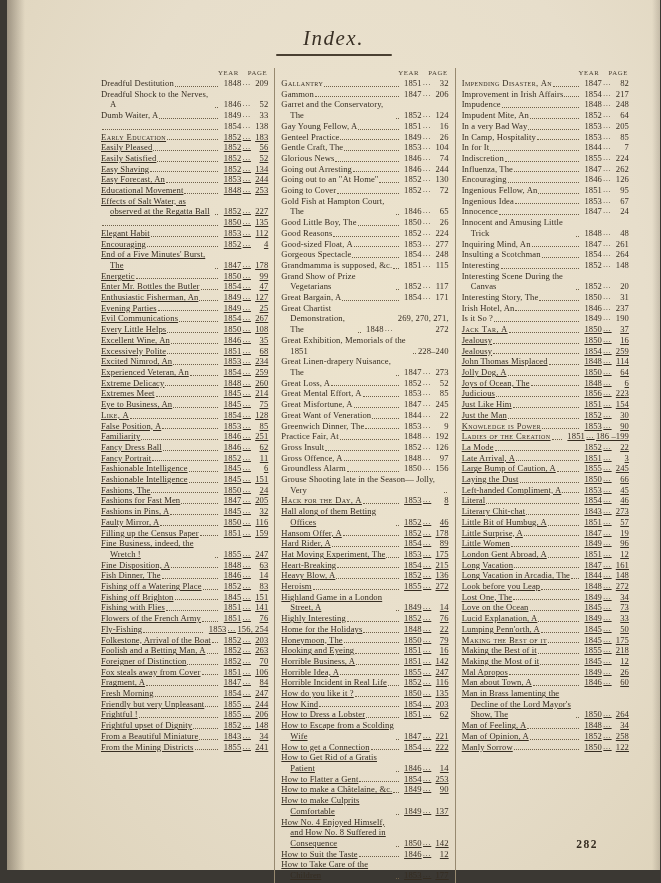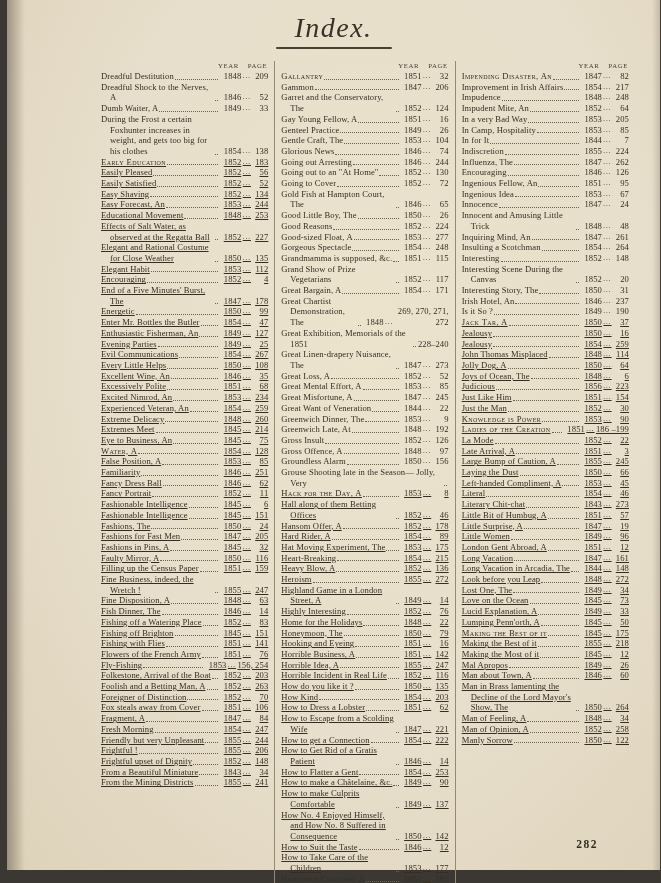--- a/index.html
+++ b/index.html
@@ -19,22 +19,22 @@
     content: ""; position: absolute; left: 0; top: 0; bottom: 0; width: 18px;
     background: linear-gradient(90deg, rgba(56,46,36,.40), rgba(56,46,36,0));
     pointer-events: none; z-index: 5;
   }
   .paper::after {
     content: ""; position: absolute; right: 0; top: 0; bottom: 0; width: 8px;
     background: linear-gradient(270deg, rgba(56,46,36,.18), rgba(56,46,36,0));
     pointer-events: none; z-index: 5;
   }
   .title {
-    margin-top: 12px; text-align: center;
-    font-style: italic; font-size: 28px; letter-spacing: 1.5px; color: #3a3126;
+    margin-top: 26px; text-align: center;
+    font-style: italic; font-size: 21px; letter-spacing: 1.5px; color: #3a3126;
   }
   .title-rule {
     width: 116px; height: 2px; margin: 3px auto 0;
     background: #4a4032; border-radius: 2px;
   }
   .columns { display: flex; margin-top: 12px; padding: 0 25px 0 44px; margin-left: 44px; }
   .col { flex: 1 1 0; min-width: 0; padding: 0 6px; }
   .col + .col { border-left: 1px solid #97896f; }
   .col-rule { border-top: 1px solid #857863; margin: 0 0 1px; }
   .col-head {
@@ -85,21 +85,20 @@
             <span class="yr">1846</span>
             <span class="sep">...</span>
             <span class="pg">52</span>
           </span><span class="entry">
             <span class="t">Dumb Waiter, A</span>
             <span class="leader"></span>
             <span class="yr">1849</span>
             <span class="sep">...</span>
             <span class="pg">33</span>
           </span><span class="entry">
-            <span class="t">During the Frost a certain Foxhunter increases in weight, and gets too big for his clothes</span>
             <span class="leader"></span>
             <span class="yr">1854</span>
             <span class="sep">...</span>
             <span class="pg">138</span>
           </span></span><span class="group"><span class="entry">
             <span class="t sc">Early Education</span>
             <span class="leader"></span>
             <span class="yr">1852</span>
             <span class="sep">...</span>
             <span class="pg">183</span>
@@ -133,21 +132,20 @@
             <span class="yr">1848</span>
             <span class="sep">...</span>
             <span class="pg">253</span>
           </span><span class="entry">
             <span class="t">Effects of Salt Water, as observed at the Regatta Ball</span>
             <span class="leader"></span>
             <span class="yr">1852</span>
             <span class="sep">...</span>
             <span class="pg">227</span>
           </span><span class="entry">
-            <span class="t">Elegant and Rational Costume for Close Weather</span>
             <span class="leader"></span>
             <span class="yr">1850</span>
             <span class="sep">...</span>
             <span class="pg">135</span>
           </span><span class="entry">
             <span class="t">Elegant Habit</span>
             <span class="leader"></span>
             <span class="yr">1853</span>
             <span class="sep">...</span>
             <span class="pg">112</span>
@@ -235,21 +233,21 @@
             <span class="yr">1845</span>
             <span class="sep">...</span>
             <span class="pg">214</span>
           </span><span class="entry">
             <span class="t">Eye to Business, An</span>
             <span class="leader"></span>
             <span class="yr">1845</span>
             <span class="sep">...</span>
             <span class="pg">75</span>
           </span></span><span class="group"><span class="entry">
-            <span class="t sc">Water, A</span>
+            <span class="t sc">Like, A</span>
             <span class="leader"></span>
             <span class="yr">1854</span>
             <span class="sep">...</span>
             <span class="pg">128</span>
           </span><span class="entry">
             <span class="t">False Position, A</span>
             <span class="leader"></span>
             <span class="yr">1853</span>
             <span class="sep">...</span>
             <span class="pg">85</span>
@@ -579,21 +577,21 @@
             <span class="yr">1844</span>
             <span class="sep">...</span>
             <span class="pg">22</span>
           </span><span class="entry">
             <span class="t">Greenwich Dinner, The</span>
             <span class="leader"></span>
             <span class="yr">1853</span>
             <span class="sep">...</span>
             <span class="pg">9</span>
           </span><span class="entry">
-            <span class="t">Greenwich Late, At</span>
+            <span class="t">Practice Fair, At</span>
             <span class="leader"></span>
             <span class="yr">1848</span>
             <span class="sep">...</span>
             <span class="pg">192</span>
           </span><span class="entry">
             <span class="t">Gross Insult</span>
             <span class="leader"></span>
             <span class="yr">1852</span>
             <span class="sep">...</span>
             <span class="pg">126</span>

